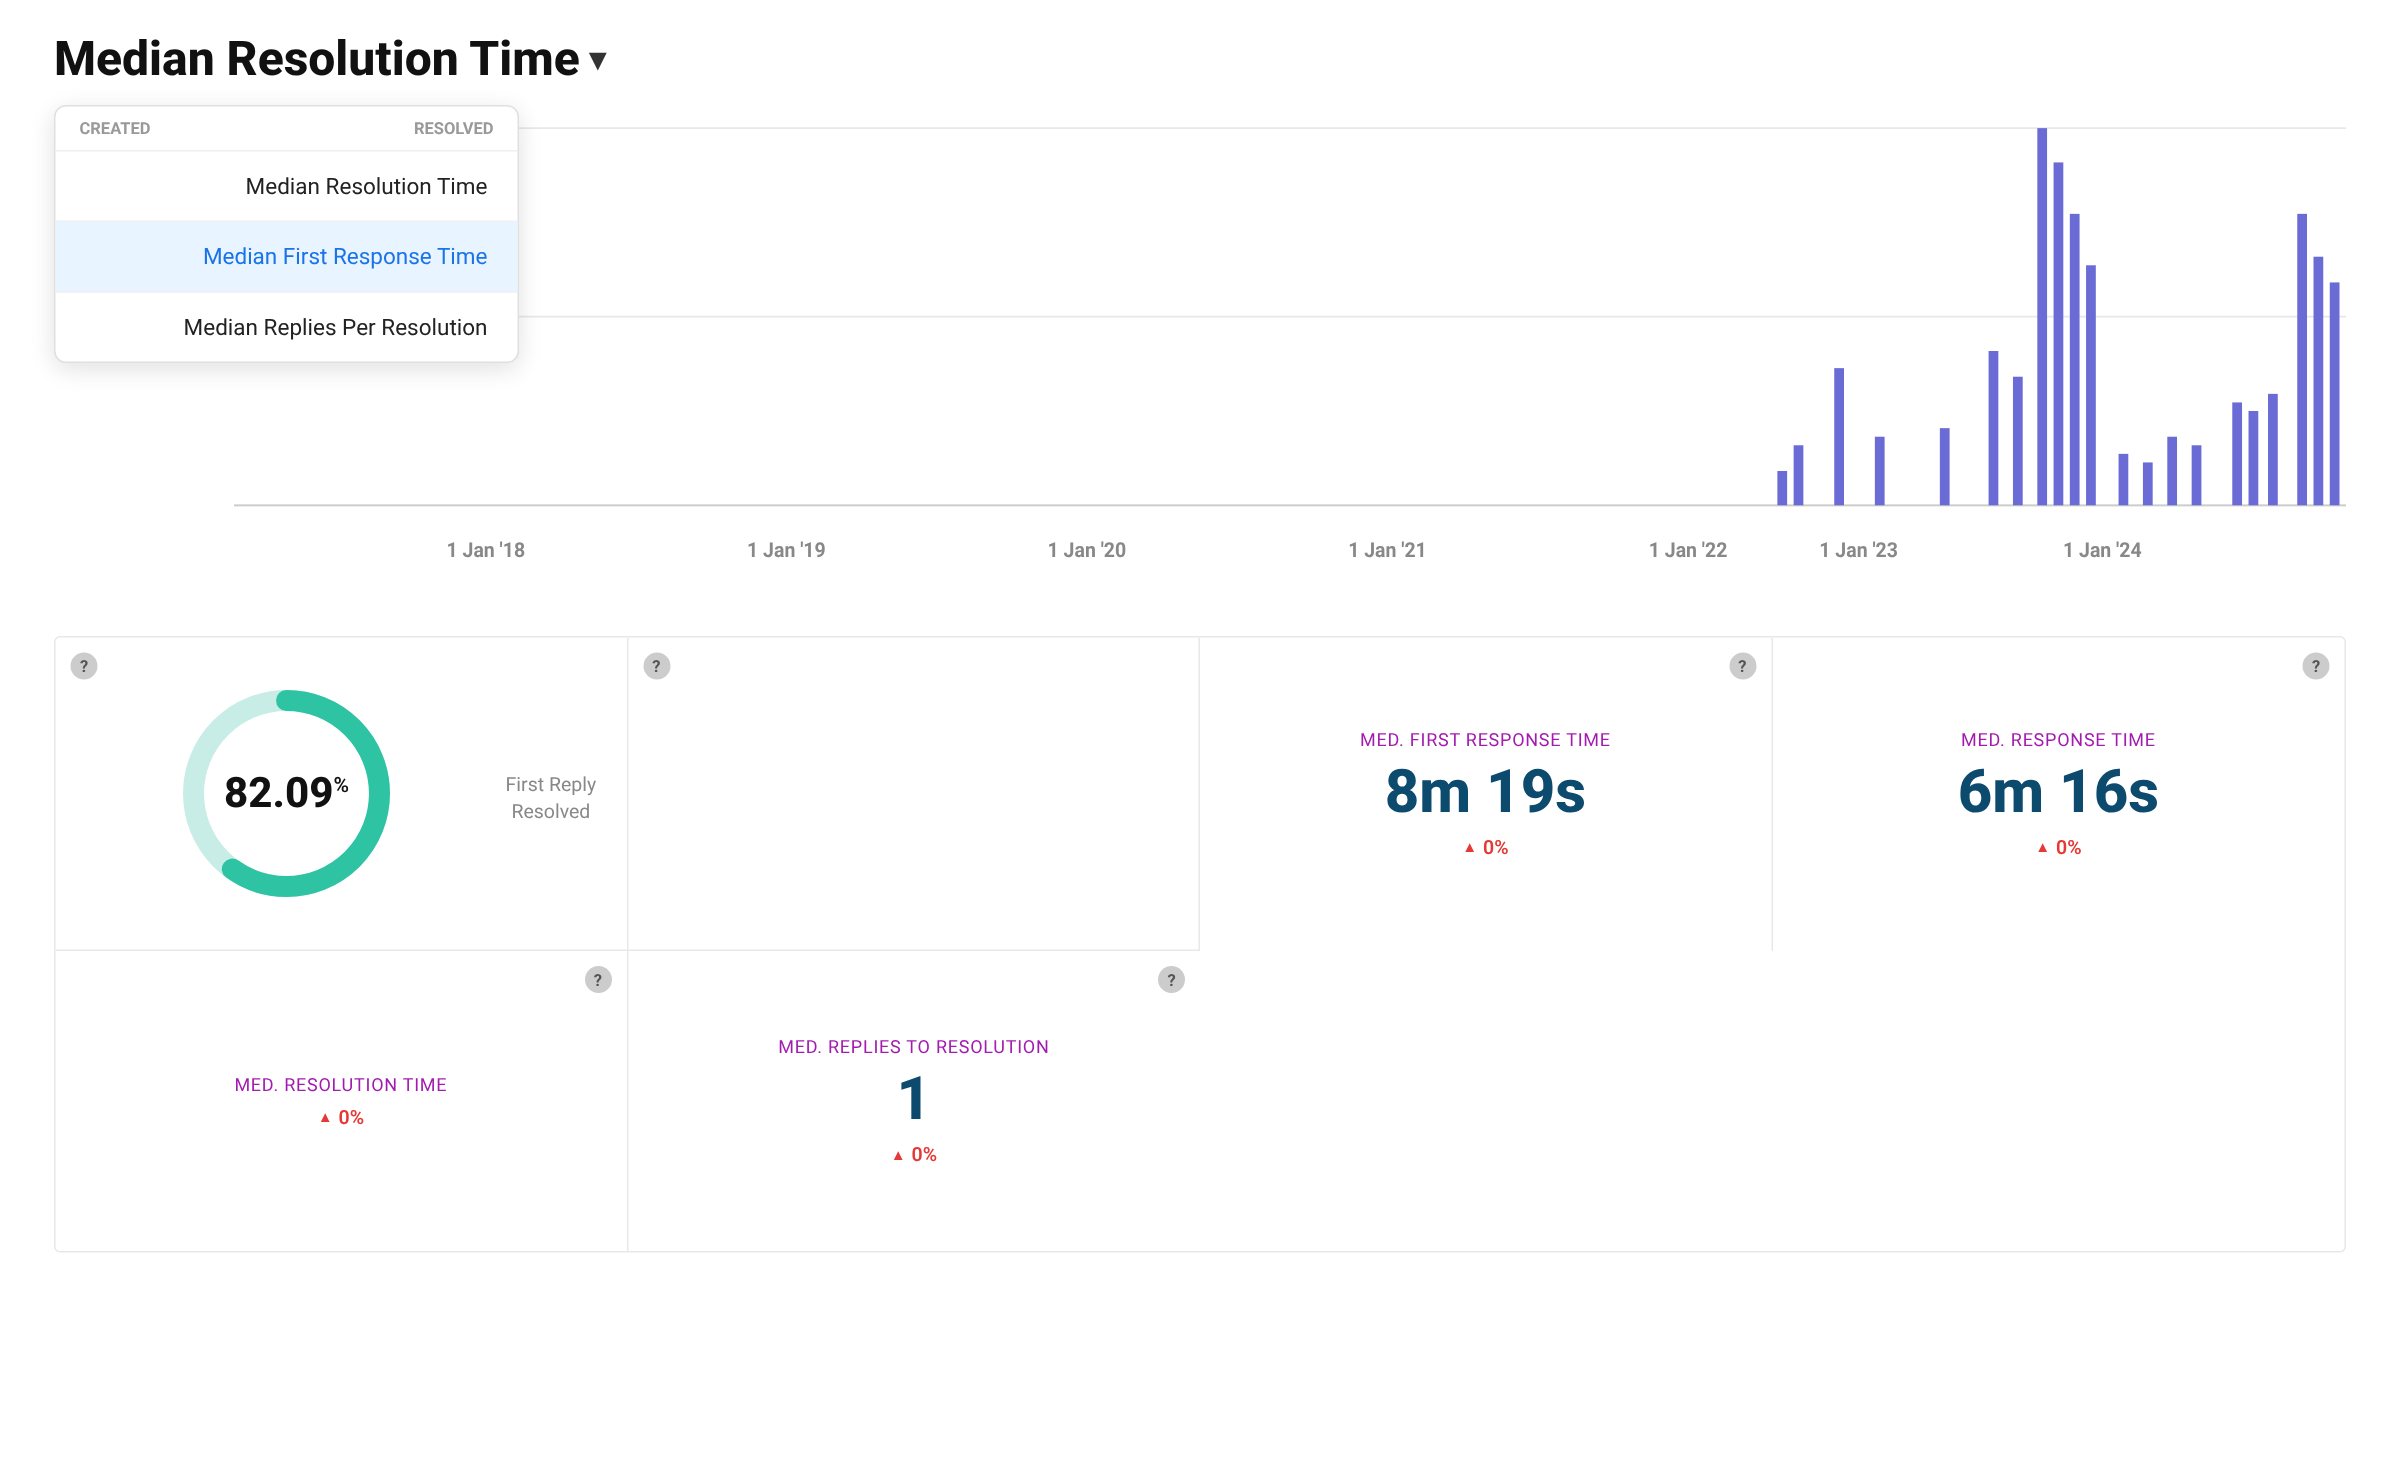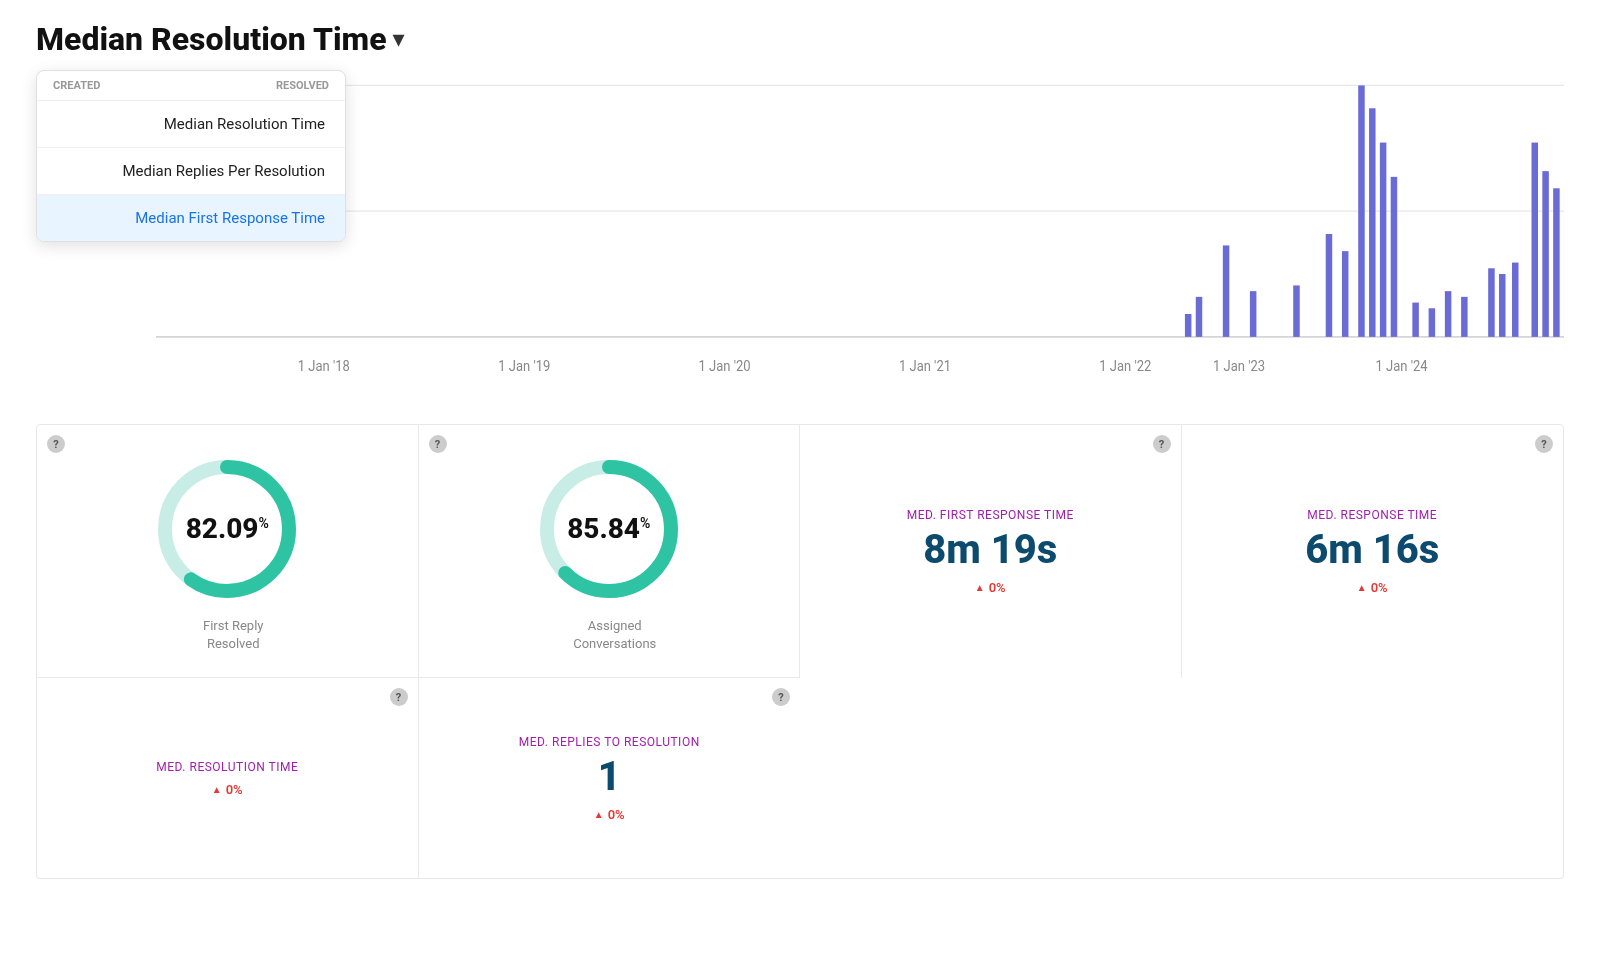--- a/index.html
+++ b/index.html
@@ -72,20 +72,21 @@
       background: #e8f4ff;
       color: #1a73e8;
     }
 
     
     .chart-area {
       position: relative;
       height: 320px;
       margin-bottom: 30px;
       padding-left: 120px;
+      font-weight: bold;
     }
 
     .y-axis-labels {
       position: absolute;
       left: 0;
       top: 0;
       height: 100%;
       display: flex;
       flex-direction: column;
       justify-content: space-between;
@@ -226,42 +227,42 @@
       align-items: center;
       justify-content: center;
       font-size: 11px;
       color: #555;
       font-weight: 700;
       cursor: pointer;
     }
 
     .donut-wrapper {
       display: flex;
-      flex-direction: column;
+      flex-direction: row;
       align-items: center;
       width: 100%;
     }
   </style>
 </head>
 <body>
 
 <div class="page-container">
 
   <div class="chart-header">
     <span class="chart-title">Median Resolution Time</span>
     <span class="dropdown-arrow">▾</span>
 
     <div class="dropdown-menu">
       <div class="dropdown-menu-header">
         <span>CREATED</span>
         <span>RESOLVED</span>
       </div>
       <div class="dropdown-item">Median Resolution Time</div>
+      <div class="dropdown-item active">Median First Response Time</div>
       <div class="dropdown-item">Median Replies Per Resolution</div>
-      <div class="dropdown-item active">Median First Response Time</div>
     </div>
   </div>
 
   <div class="chart-area">
     <div class="y-axis-labels">
       <span class="y-label">5,555h 33m 20s</span>
       <span class="y-label">2,777h 46m 40s</span>
       <span class="y-label"></span>
     </div>
 
@@ -330,34 +331,20 @@
               <span>82.09</span><sup>%</sup>
             </div>
           </div>
         </div>
         <div class="donut-sublabel">First Reply<br>Resolved</div>
       </div>
     </div>
 
     <div class="stat-card">
       <div class="question-badge-left">?</div>
-      <div class="donut-wrapper">
-        <div class="donut-container">
-          <svg width="160" height="160" viewBox="0 0 160 160">
-            <circle cx="80" cy="80" r="62" fill="none" stroke="#c8ede7" stroke-width="14"></circle>
-            <circle cx="80" cy="80" r="62" fill="none" stroke="#2ec4a3" stroke-width="14" stroke-dasharray="340 390" stroke-dashoffset="97" stroke-linecap="round" transform="rotate(-90 80 80)"></circle>
-          </svg>
-          <div class="donut-label">
-            <div class="donut-percent">
-              <span>85.84</span><sup>%</sup>
-            </div>
-          </div>
-        </div>
-        <div class="donut-sublabel">Assigned<br>Conversations</div>
-      </div>
     </div>
 
     <div class="stat-card">
       <div class="question-badge">?</div>
       <div class="metric-label">MED. FIRST RESPONSE TIME</div>
       <div class="metric-value">8m 19s</div>
       <div class="metric-change">
         <span class="arrow-up">▲</span>
         <span>0%</span>
       </div>

